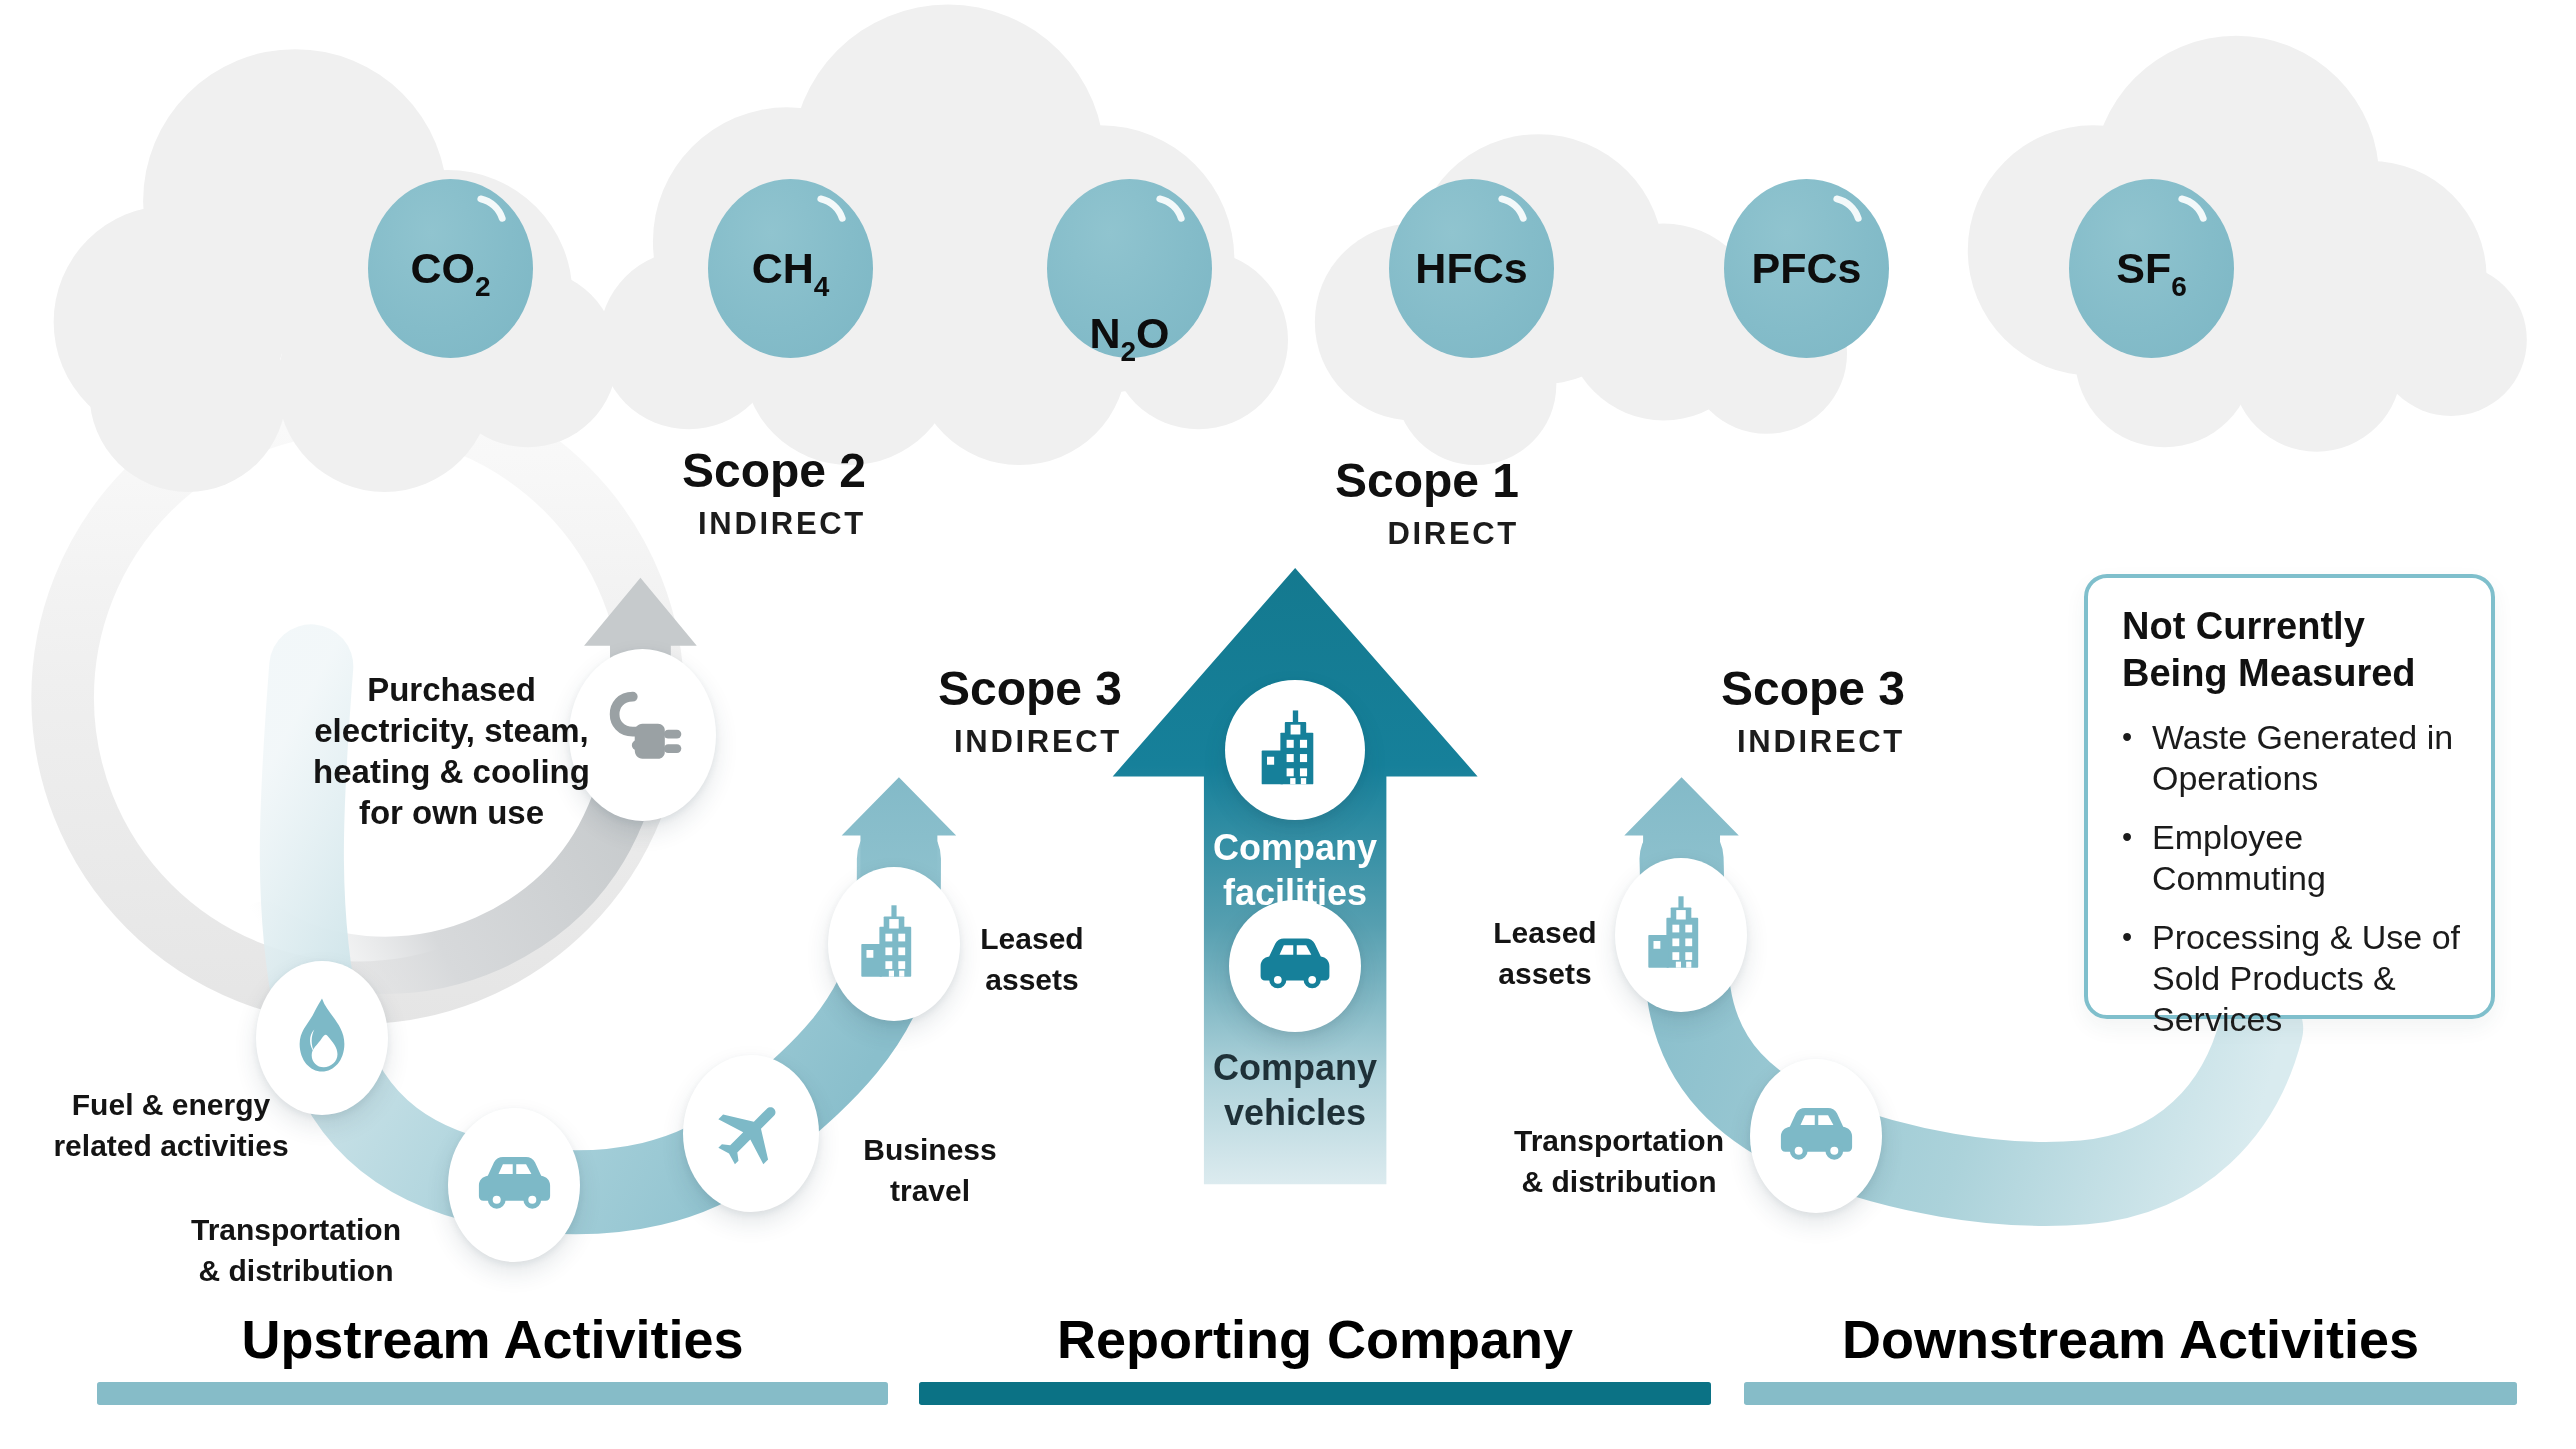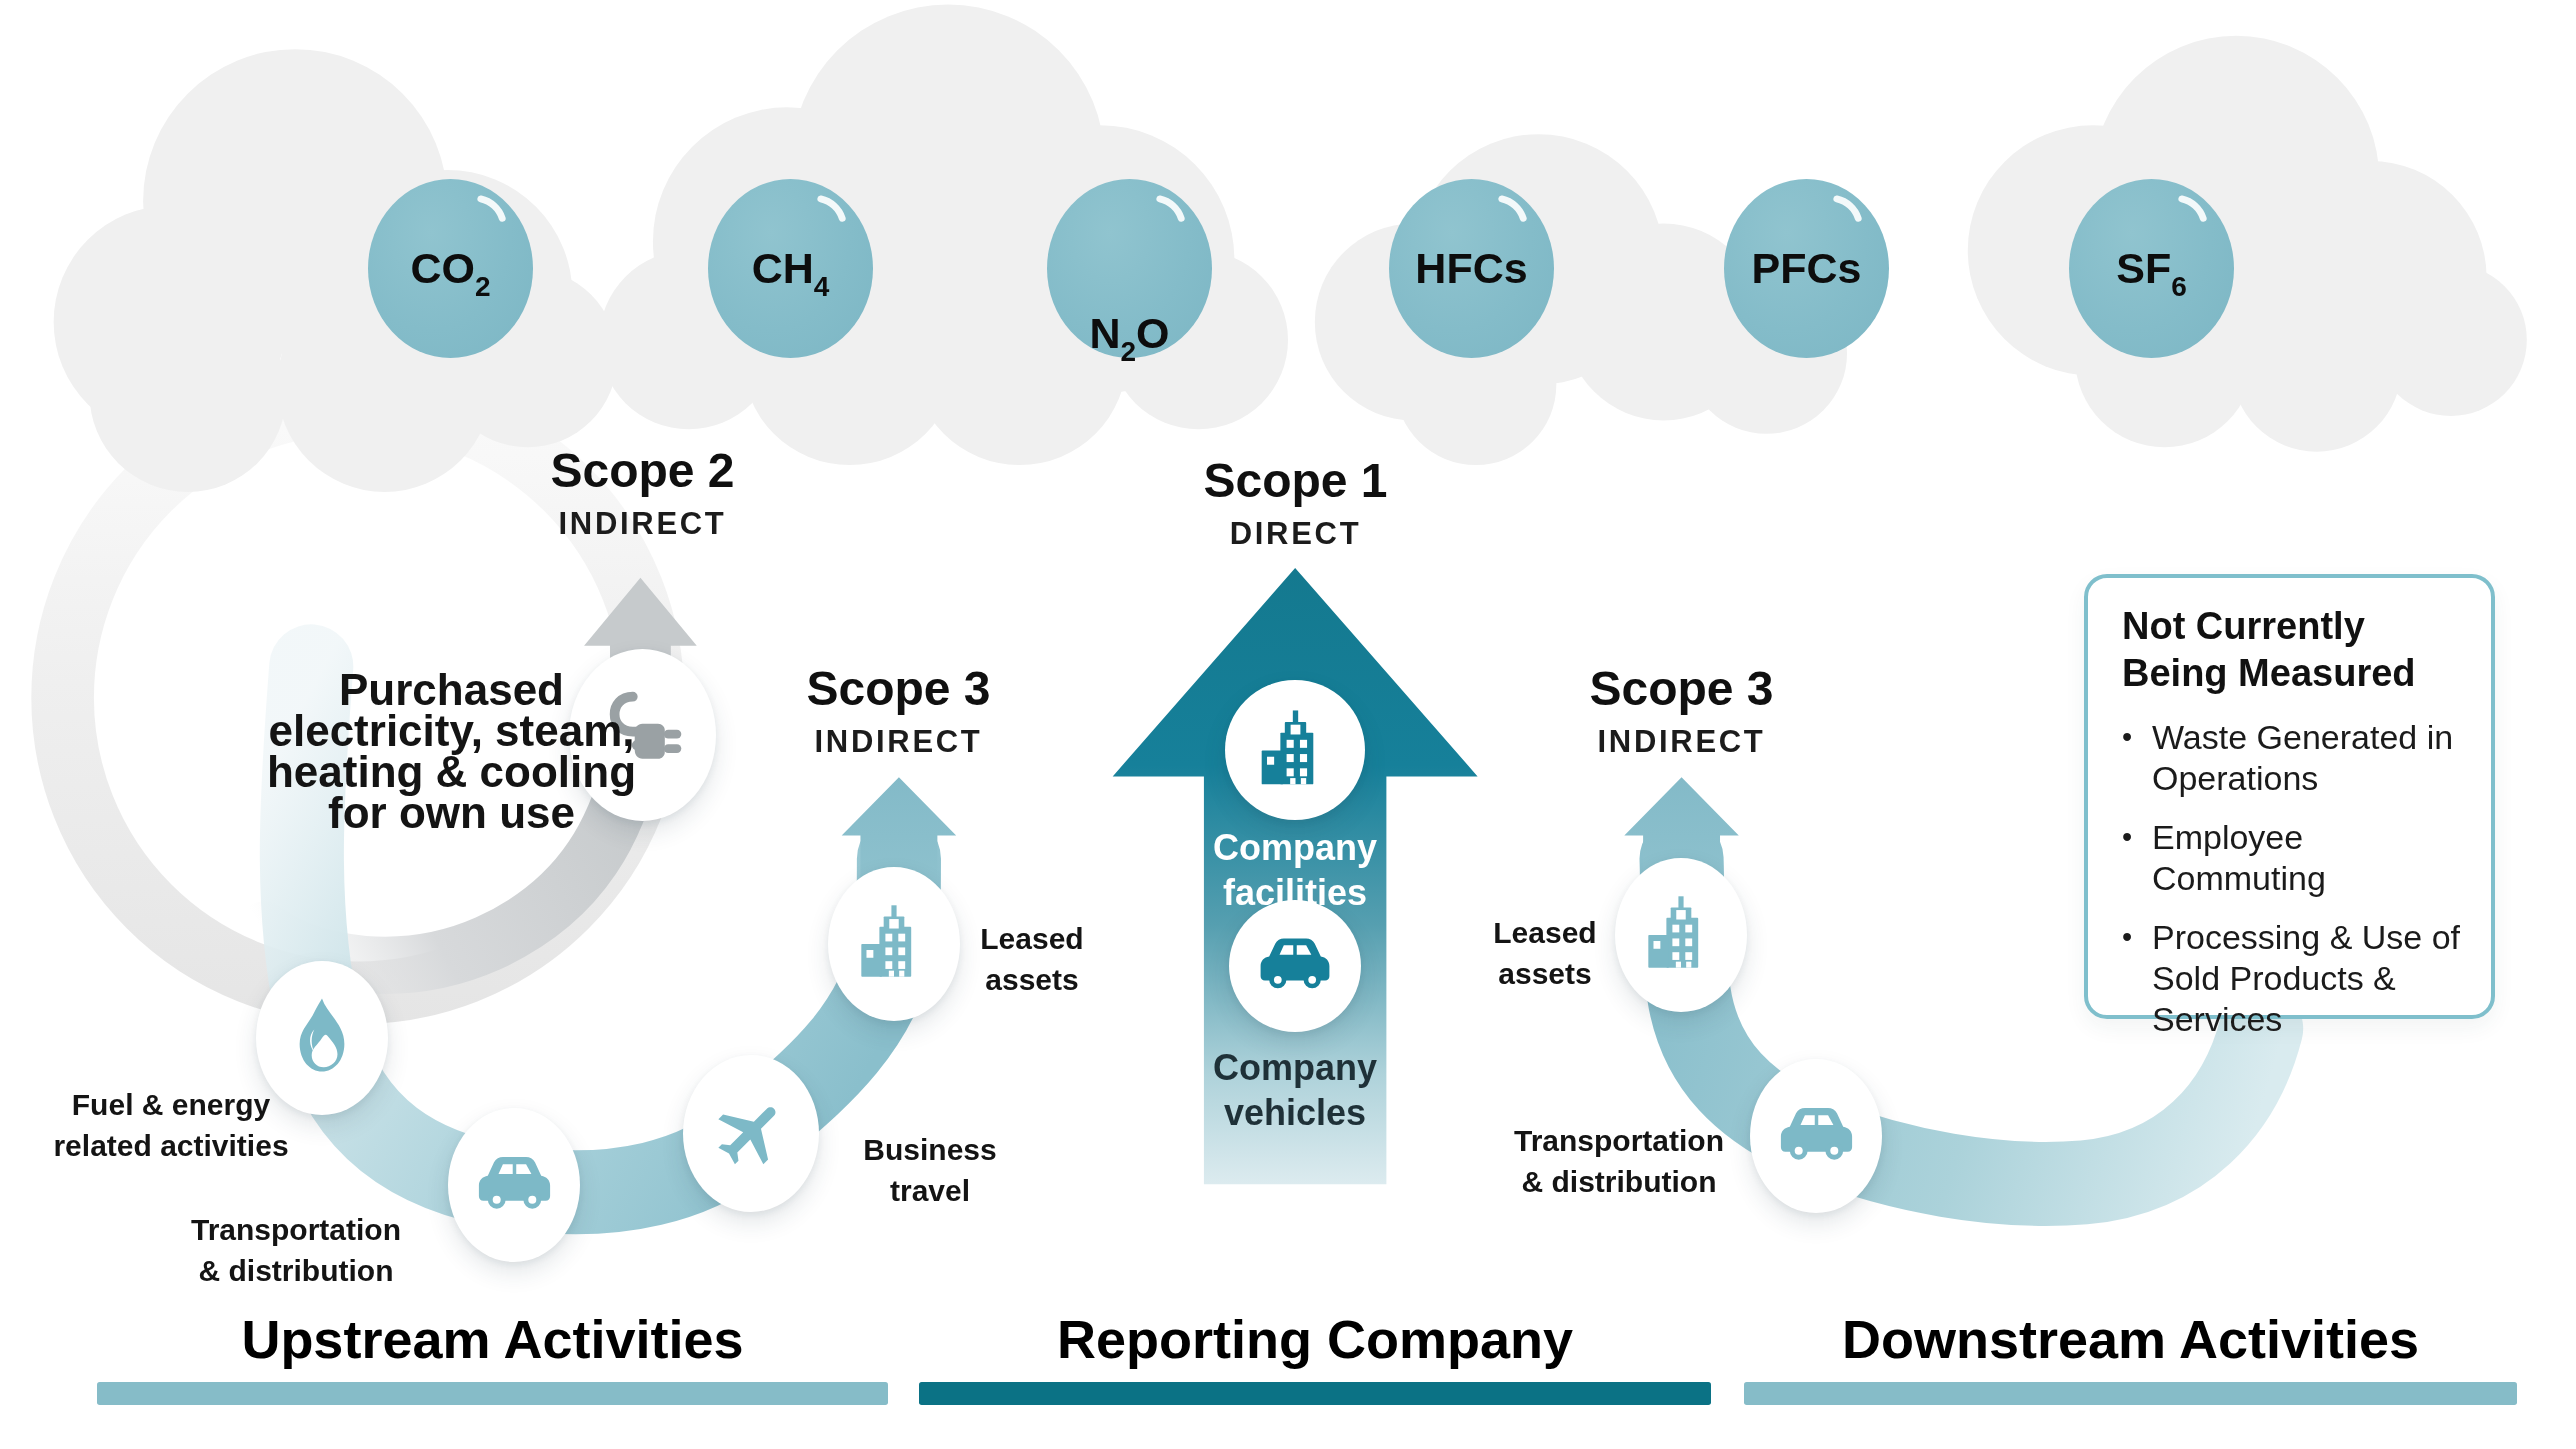--- a/index.html
+++ b/index.html
@@ -14,27 +14,27 @@
   .gas{font-size:43px;font-weight:700;color:#0d0d0d;white-space:nowrap;}
   .gas .sub{font-size:28px;position:relative;top:13.4px;font-weight:700;}
   .shine{position:absolute;right:21.5px;top:14.3px;}
 
   
   .node{position:absolute;background:#ffffff;border-radius:50%;
         box-shadow:0 10.7px 23px rgba(30,60,70,.12), 0 2.7px 7.2px rgba(30,60,70,.07);
         display:flex;align-items:center;justify-content:center;}
 
   
-  .scope-head{position:absolute;width:447px;text-align:center;}
+  .scope-head{position:absolute;width:447px;text-align:right;}
   .scope-title{font-size:48px;font-weight:700;color:#101010;line-height:54px;}
   .scope-kind{font-size:31px;font-weight:700;color:#1c1c1c;letter-spacing:2.7px;margin-top:8px;}
 
   
   .lbl{position:absolute;text-align:center;font-size:30px;font-weight:700;line-height:41px;color:#141414;}
-  .lbl-sm{font-size:44px;line-height:41px;}
+  .lbl-sm{font-size:33px;line-height:41px;}
   .on-arrow{position:absolute;text-align:center;font-size:36px;line-height:45px;font-weight:700;}
   .on-arrow.white{color:#ffffff;}
   .on-arrow.dark{color:#1f3138;}
 
   
   .nm-box{position:absolute;left:2084px;top:574px;width:411px;height:445px;box-sizing:border-box;
           background:#ffffff;border:4.5px solid #7fbfcc;border-radius:23px;
           box-shadow:0 9px 21.5px rgba(30,60,70,.06);padding:25px 30px 21.5px 34px;}
   .nm-title{font-size:38px;line-height:47px;font-weight:700;color:#111;margin-bottom:19.7px;}
   .nm-item{display:flex;font-size:34px;line-height:41px;font-weight:400;color:#1b1b1b;margin-bottom:18px;}

